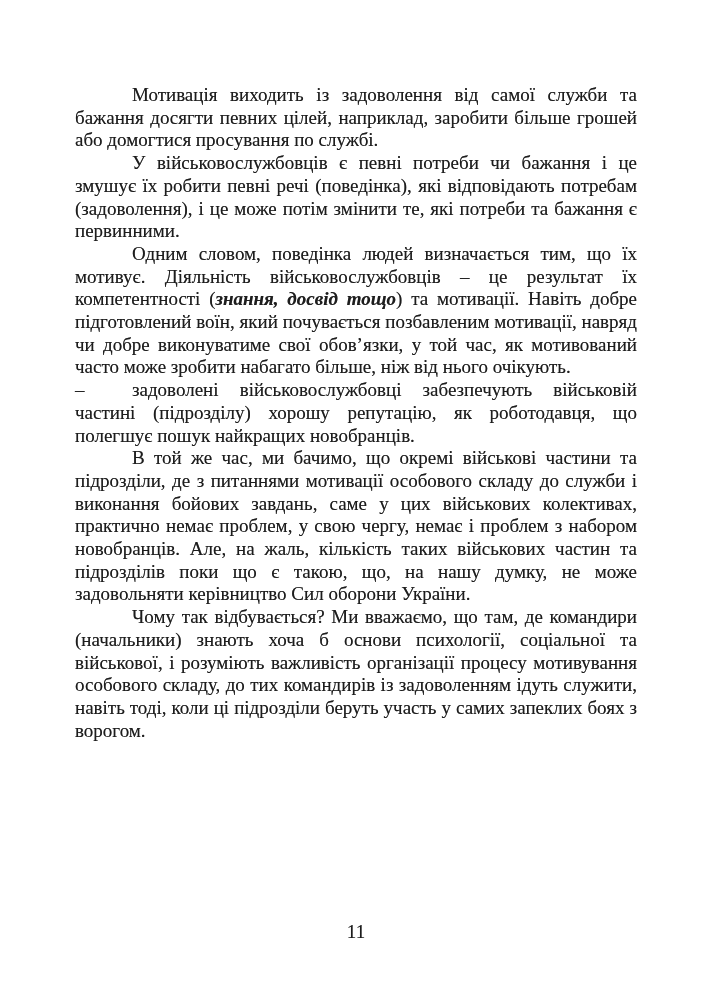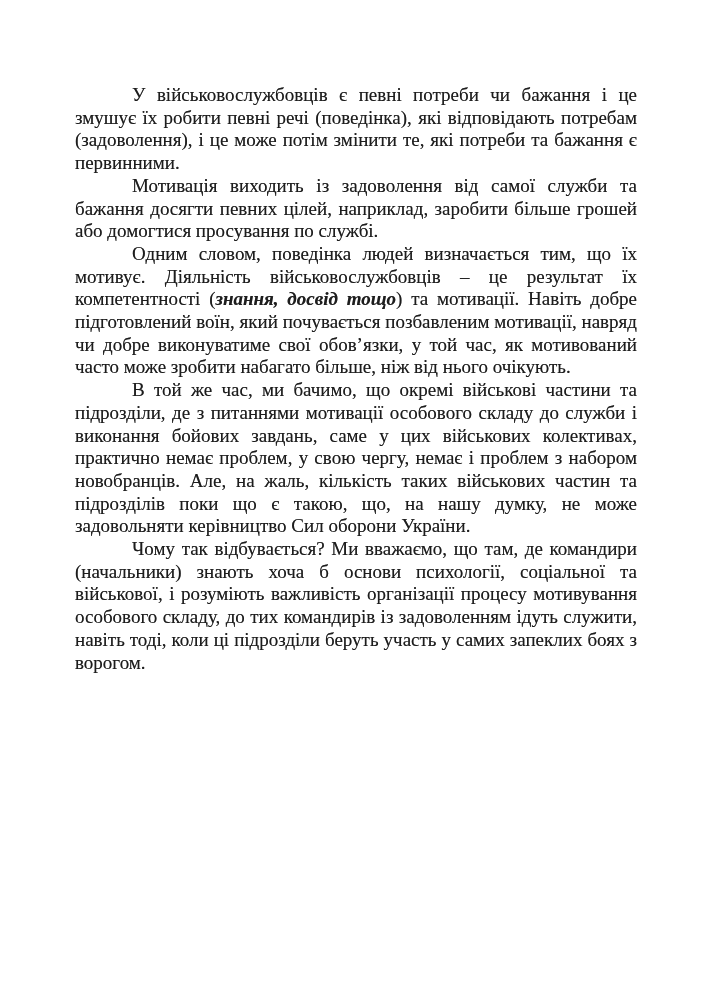--- a/index.html
+++ b/index.html
@@ -52,19 +52,21 @@
     text-align: center;
     font-size: 19px;
     text-shadow: 0 0 0.6px rgba(30,30,30,0.55);
   }
 </style>
 </head>
 <body>
 
 <div class="page">
   <div class="body-text">
+      <p class="paragraph"><span>Мотивація виходить із задоволення від самої служби та бажання досягти певних цілей, наприклад, заробити більше грошей або домогтися просування по службі.</span></p>
       <p class="paragraph"><span>У військовослужбовців є певні потреби чи бажання і це змушує їх робити певні речі (поведінка), які відповідають потребам (задоволення), і це може потім змінити те, які потреби та бажання є первинними.</span></p>
-      <p class="paragraph"><span>Мотивація виходить із задоволення від самої служби та бажання досягти певних цілей, наприклад, заробити більше грошей або домогтися просування по службі.</span></p>
       <p class="paragraph"><span>Одним словом, поведінка людей визначається тим, що їх мотивує. Діяльність військовослужбовців – це результат їх компетентності (</span><span class="it">знання, досвід тощо</span><span>) та мотивації. Навіть добре підготовлений воїн, який почувається позбавленим мотивації, навряд чи добре виконуватиме свої обов’язки, у той час, як мотивований часто може зробити набагато більше, ніж від нього очікують.</span></p>
+      <p class="list-item"><span class="list-marker">–</span><span>задоволені військовослужбовці забезпечують військовій частині (підрозділу) хорошу репутацію, як роботодавця, що полегшує пошук найкращих новобранців.</span></p>
       <p class="paragraph"><span>В той же час, ми бачимо, що окремі військові частини та підрозділи, де з питаннями мотивації особового складу до служби і виконання бойових завдань, саме у цих військових колективах, практично немає проблем, у свою чергу, немає і проблем з набором новобранців. Але, на жаль, кількість таких військових частин та підрозділів поки що є такою, що, на нашу думку, не може задовольняти керівництво Сил оборони України.</span></p>
       <p class="paragraph"><span>Чому так відбувається? Ми вважаємо, що там, де командири (начальники) знають хоча б основи психології, соціальної та військової, і розуміють важливість організації процесу мотивування особового складу, до тих командирів із задоволенням ідуть служити, навіть тоді, коли ці підрозділи беруть участь у самих запеклих боях з ворогом.</span></p>
     </div>
+  <div class="page-number">11</div>
 </div>
 
 </body></html>

